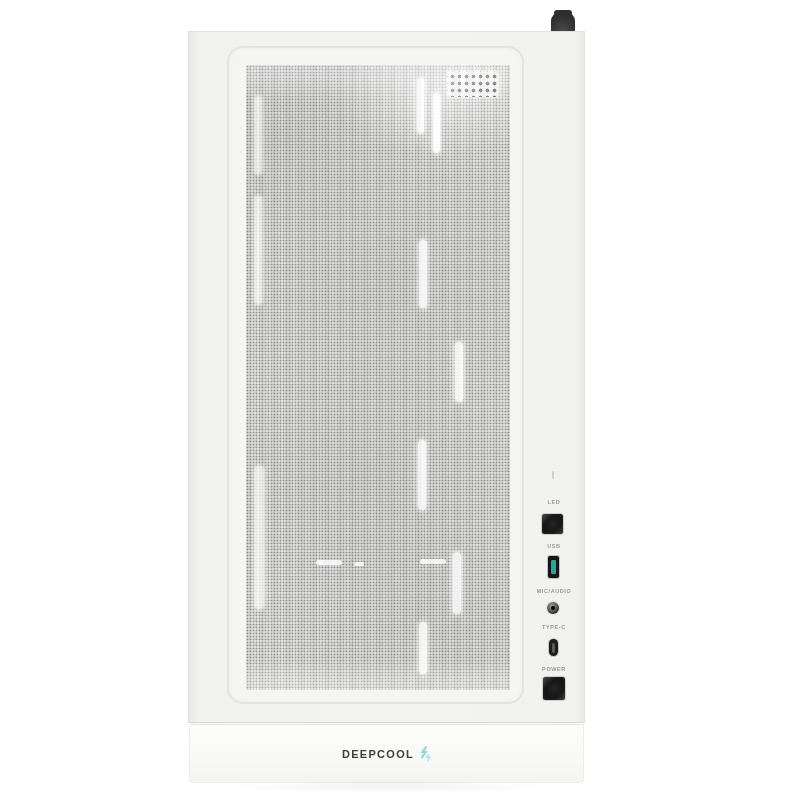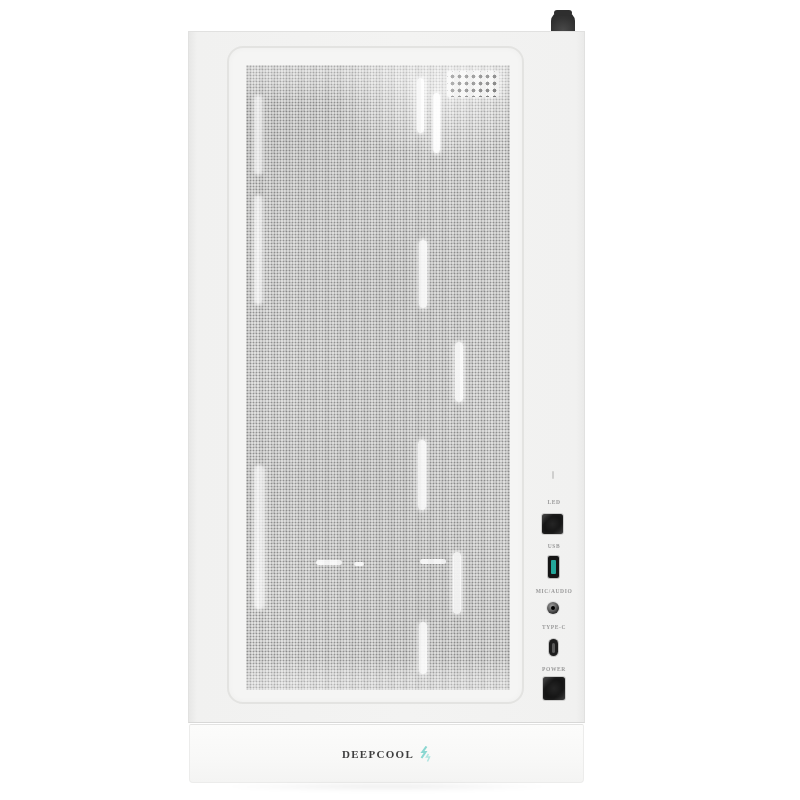--- a/index.html
+++ b/index.html
@@ -1,17 +1,17 @@
 <!DOCTYPE html>
 <html><head>
 <meta charset="utf-8">
 <style>
   html,body{margin:0;padding:0;background:#ffffff;}
   body{font-family:"Liberation Sans","DejaVu Sans",sans-serif;}
-  .stage{position:relative;width:740px;height:800px;background:#ffffff;overflow:hidden;font-family:Liberation Serif, serif;}
+  .stage{position:relative;width:740px;height:800px;background:#ffffff;overflow:hidden;}
 
   
   .knob{position:absolute;left:551px;top:12px;width:24px;height:22px;
         background:radial-gradient(circle at 50% 85%, #4a4a4a 0%, #333 55%, #262626 100%);
         border-radius:9px 9px 3px 3px;}
   .knob:before{content:"";position:absolute;left:3px;top:-2px;width:18px;height:6px;
         background:#2e2e2e;border-radius:4px;}
 
   
   .case{position:absolute;left:188px;top:31px;width:397px;height:692px;

